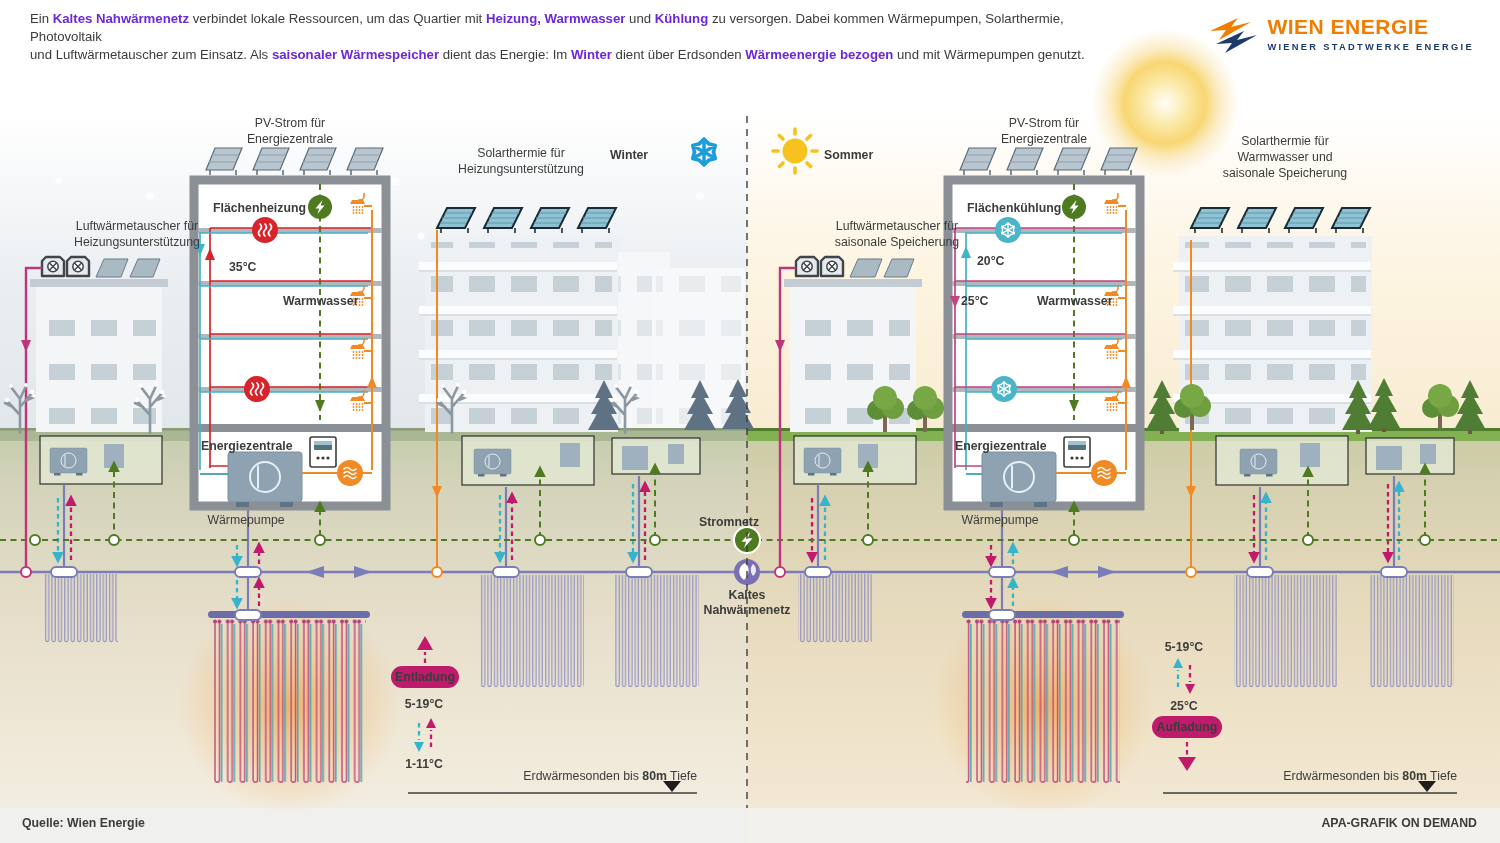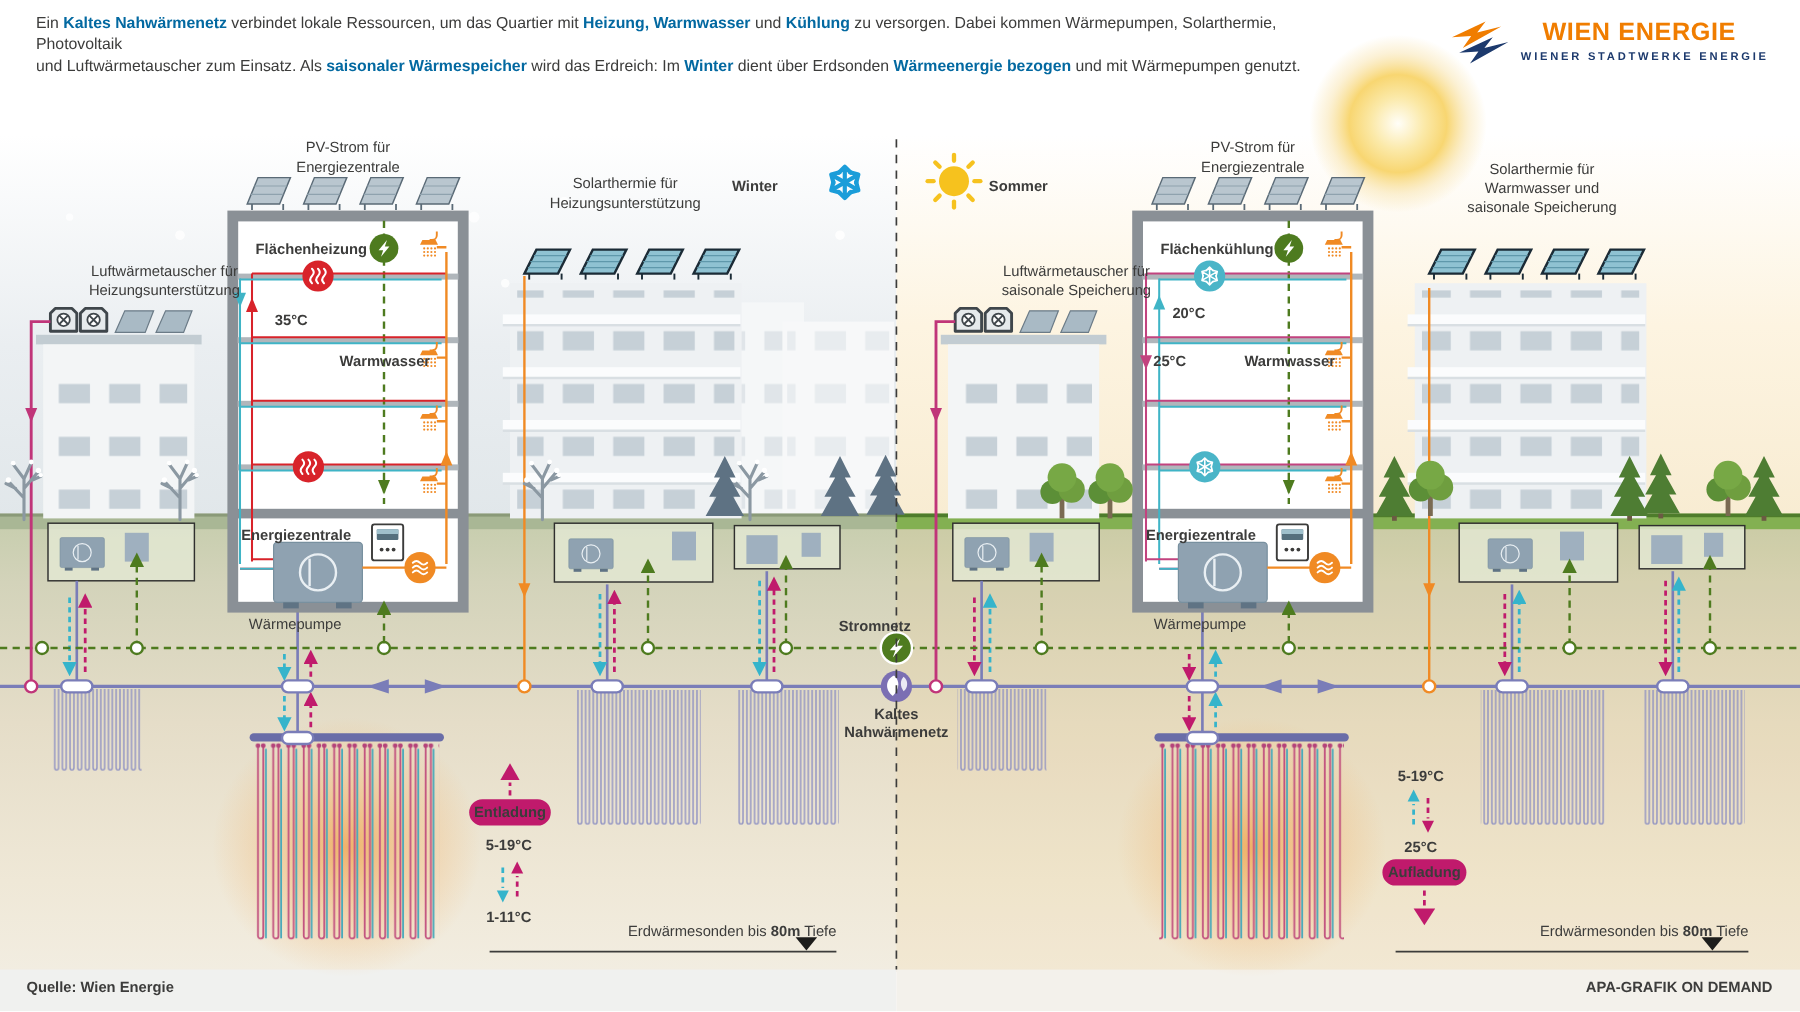--- a/index.html
+++ b/index.html
@@ -2,23 +2,23 @@
 <html><head>
 <meta charset="utf-8">
 <style>
   html,body{margin:0;padding:0;background:#ffffff;}
   body{width:1500px;height:843px;overflow:hidden;font-family:"Liberation Sans",sans-serif;}
   .stage{position:relative;width:1500px;height:843px;background:#fff;}
   .stage > svg{position:absolute;left:0;top:0;}
   .hdr{position:absolute;left:30px;top:10px;width:1100px;z-index:5;}
   .hdr h1{margin:0 0 9px 0;font-size:26px;font-weight:700;color:#1d1d1b;letter-spacing:-0.3px;}
   .intro{font-size:13.2px;line-height:18px;color:#3c3c3b;}
-  .intro .bseg{font-weight:700;color:#0369a1;}
+  .intro .bseg{font-weight:700;color:#6d28d9;}
   .logo{position:absolute;top:16px;right:26px;display:flex;align-items:flex-start;gap:9px;z-index:5;}
-  .logo .brand{font-size:21px;font-weight:700;color:#f07d00;letter-spacing:.5px;line-height:22px;margin-left:18px;}
+  .logo .brand{font-size:21px;font-weight:700;color:#f07d00;letter-spacing:.5px;line-height:22px;}
   .logo .grp{font-size:9.3px;font-weight:700;color:#1d3a6d;letter-spacing:2.3px;margin-top:4px;}
   svg text{font-family:"Liberation Sans",sans-serif;}
   .t{fill:#3c3c3b;font-size:12.3px;}
   .b{font-weight:700;}
   .dG{stroke:#4e7b1f;stroke-width:2;stroke-dasharray:6 4.5;fill:none;}
   .dC{stroke:#35b4cb;stroke-width:2.3;stroke-dasharray:4.5 3.5;fill:none;}
   .dM{stroke:#c01a6c;stroke-width:2.3;stroke-dasharray:4.5 3.5;fill:none;}
   .pipeR{stroke:#d8232a;stroke-width:1.7;fill:none;}
   .pipeC{stroke:#3fb4c6;stroke-width:1.7;fill:none;}
   .pipeM{stroke:#c2437f;stroke-width:1.7;fill:none;}
@@ -635,21 +635,21 @@
 
     <line x1="747" y1="116" x2="747" y2="808" stroke="#3c3c3b" stroke-width="1.4" stroke-dasharray="7 6"></line>
 
     <text x="22" y="827" class="t b" font-size="11" fill="#575756">Quelle: Wien Energie</text>
     <text x="1477" y="827" class="t b" font-size="11" fill="#6f6f6e" text-anchor="end">APA-GRAFIK ON DEMAND</text>
   </svg>
 
   <div class="hdr">
     <div class="intro">
       <div><span>Ein </span><span class="bseg">Kaltes Nahwärmenetz</span><span> verbindet lokale Ressourcen, um das Quartier mit </span><span class="bseg">Heizung, Warmwasser</span><span> und </span><span class="bseg">Kühlung</span><span> zu versorgen. Dabei kommen Wärmepumpen, Solarthermie, Photovoltaik</span></div>
-      <div><span>und Luftwärmetauscher zum Einsatz. Als </span><span class="bseg">saisonaler Wärmespeicher</span><span> wird das Erdreich: Im </span><span class="bseg">Winter</span><span> dient über Erdsonden </span><span class="bseg">Wärmeenergie bezogen</span><span> und mit Wärmepumpen genutzt.</span></div>
+      <div><span>und Luftwärmetauscher zum Einsatz. Als </span><span class="bseg">saisonaler Wärmespeicher</span><span> dient das Energie: Im </span><span class="bseg">Winter</span><span> dient über Erdsonden </span><span class="bseg">Wärmeenergie bezogen</span><span> und mit Wärmepumpen genutzt.</span></div>
     </div>
   </div>
 
   <div class="logo">
     <svg width="52" height="42" viewBox="0 0 52 42">
       <path d="M4,15 L32,2 L25,11 L45,6 L13,24 L20,14 Z" fill="#f07d00"></path>
       <path d="M10,28 L38,15 L31,24 L51,19 L19,37 L26,27 Z" fill="#1d3a6d"></path>
     </svg>
     <div class="lt">
       <div class="brand">WIEN ENERGIE</div>

